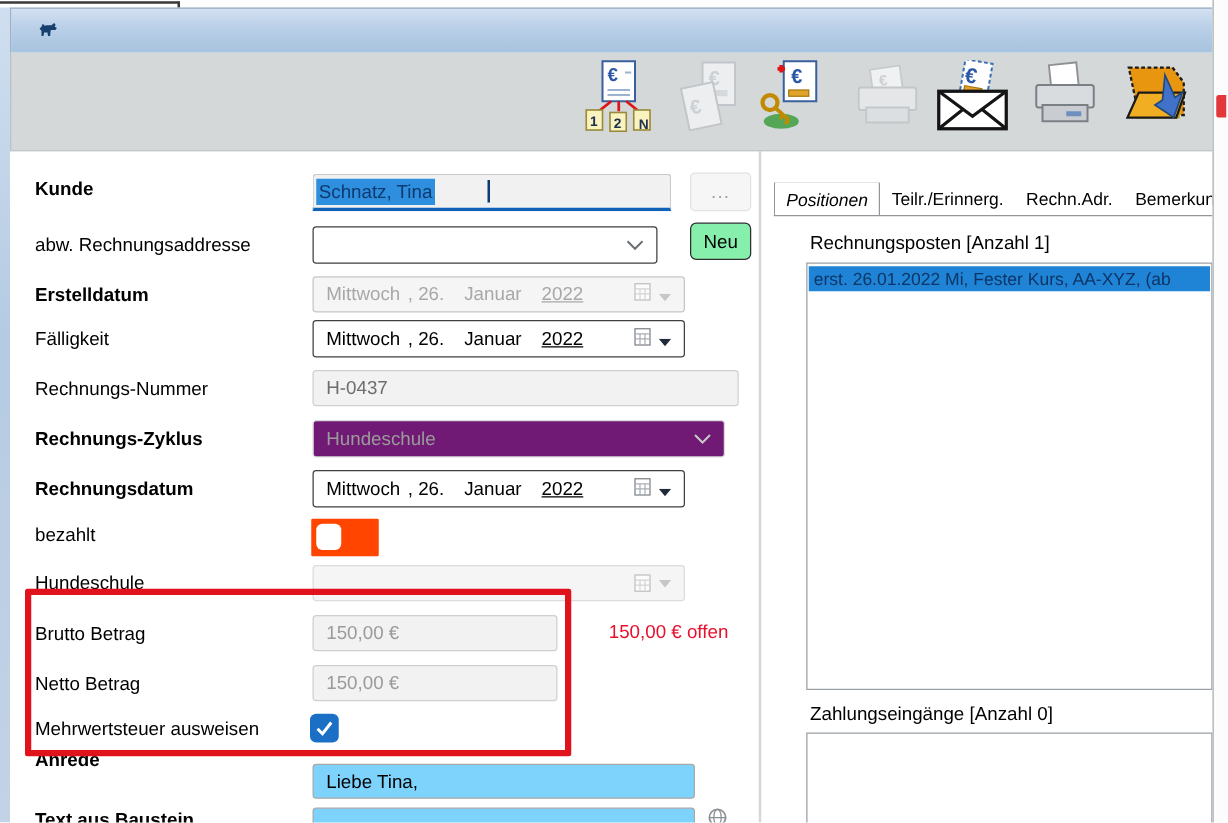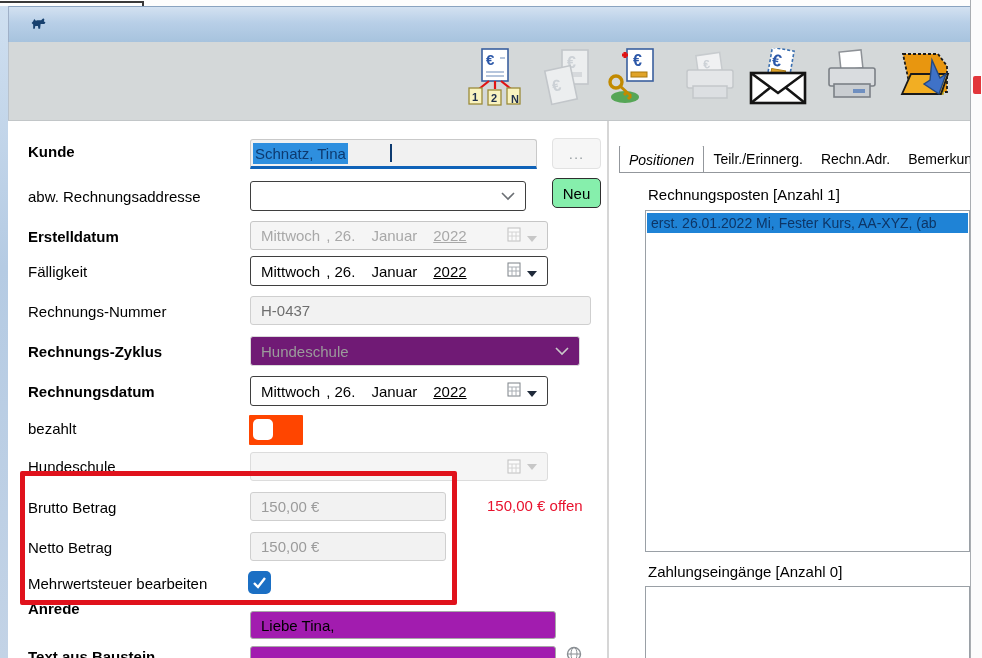--- a/index.html
+++ b/index.html
@@ -26,21 +26,21 @@
   .partial-red{left:973px;top:76px;width:8px;height:18px;background:#e2373b;
       border-radius:2px 0 0 2px;z-index:31;}
   
   .lbl{font-size:15px;color:#000;white-space:nowrap;}
   .b{font-weight:bold;}
   .field{border-radius:3px;font-size:15px;display:flex;align-items:center;
       padding:0 10px;white-space:nowrap;overflow:hidden;}
   .dis{background:#f2f2f2;border:1px solid #cfcfcf;color:#9b9b9b;}
   .dis2{background:#f5f5f5;border:1px solid #dcdcdc;color:#a8a8a8;}
   .en{background:#fff;border:1.6px solid #3f3f3f;color:#000;}
-  .lite{background:#a21caf;border:1px solid #a8a8a8;color:#000;}
+  .lite{background:#7dd3fc;border:1px solid #a8a8a8;color:#000;}
   .dateparts span{display:inline-block;}
   .dp1{margin-left:6px;} .dp2{margin-left:16px;} .dp3{margin-left:16px;text-decoration:underline;}
   .calzone{margin-left:auto;display:flex;align-items:center;gap:4px;}
   .kunde-box{background:#f1f1f1;border:1px solid #c9c9c9;border-bottom:3px solid #0f62b8;
       border-radius:3px 3px 0 0;display:flex;align-items:center;padding:0 2px;gap:41px;}
   .selection{background:#2e8fdf;color:#0d3a70;font-size:15px;padding:2px 2px;}
   .caret{width:2px;height:18px;background:#0d3a70;display:inline-block;margin-left:1px;}
   .btn-ellipsis{background:#f6f6f6;border:1px solid #e2e2e2;border-radius:4px;
       color:#9aa0a4;font-size:15px;display:flex;align-items:center;justify-content:center;
       letter-spacing:1px;cursor:pointer;}
@@ -267,21 +267,21 @@
   </span>
 </div>
 
 <div class="abs lbl" style="left:28px;top:499px;">Brutto Betrag</div>
 <div class="abs field dis" style="left:250px;top:492px;width:196px;height:29px;">150,00 €</div>
 <div class="abs offen" style="left:487px;top:497px;">150,00 € offen</div>
 
 <div class="abs lbl" style="left:28px;top:539px;">Netto Betrag</div>
 <div class="abs field dis" style="left:250px;top:532px;width:196px;height:29px;">150,00 €</div>
 
-<div class="abs lbl" style="left:28px;top:575px;">Mehrwertsteuer bearbeiten</div>
+<div class="abs lbl" style="left:28px;top:575px;">Mehrwertsteuer ausweisen</div>
 <div class="abs checkbox" style="left:248px;top:571px;width:23px;height:23px;">
   <svg width="15" height="13" viewBox="0 0 15 13">
     <polyline points="2,7 6,11 13,2" fill="none" stroke="#fff" stroke-width="2.4"></polyline>
   </svg>
 </div>
 
 <div class="abs red-box" style="left:20px;top:471px;width:437px;height:134px;"></div>
 
 <div class="abs lbl b" style="left:28px;top:600px;">Anrede</div>
 <div class="abs field lite" style="left:250px;top:611px;width:306px;height:28px;border-radius:3px;">Liebe Tina,</div>

